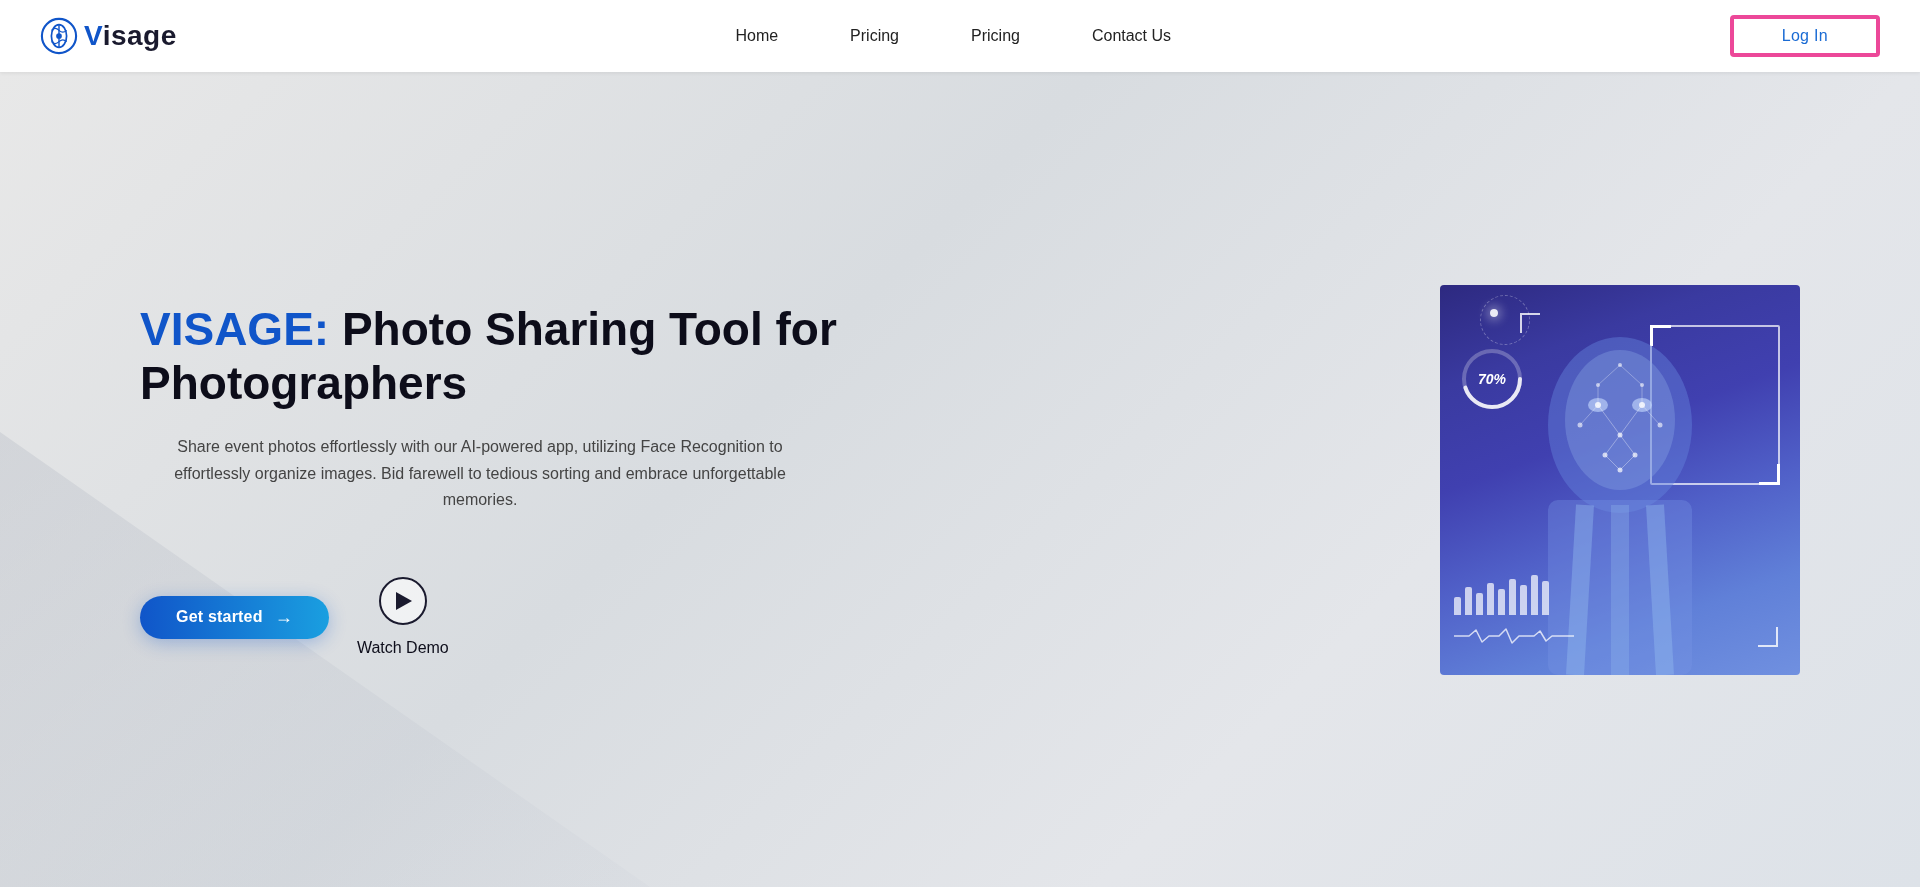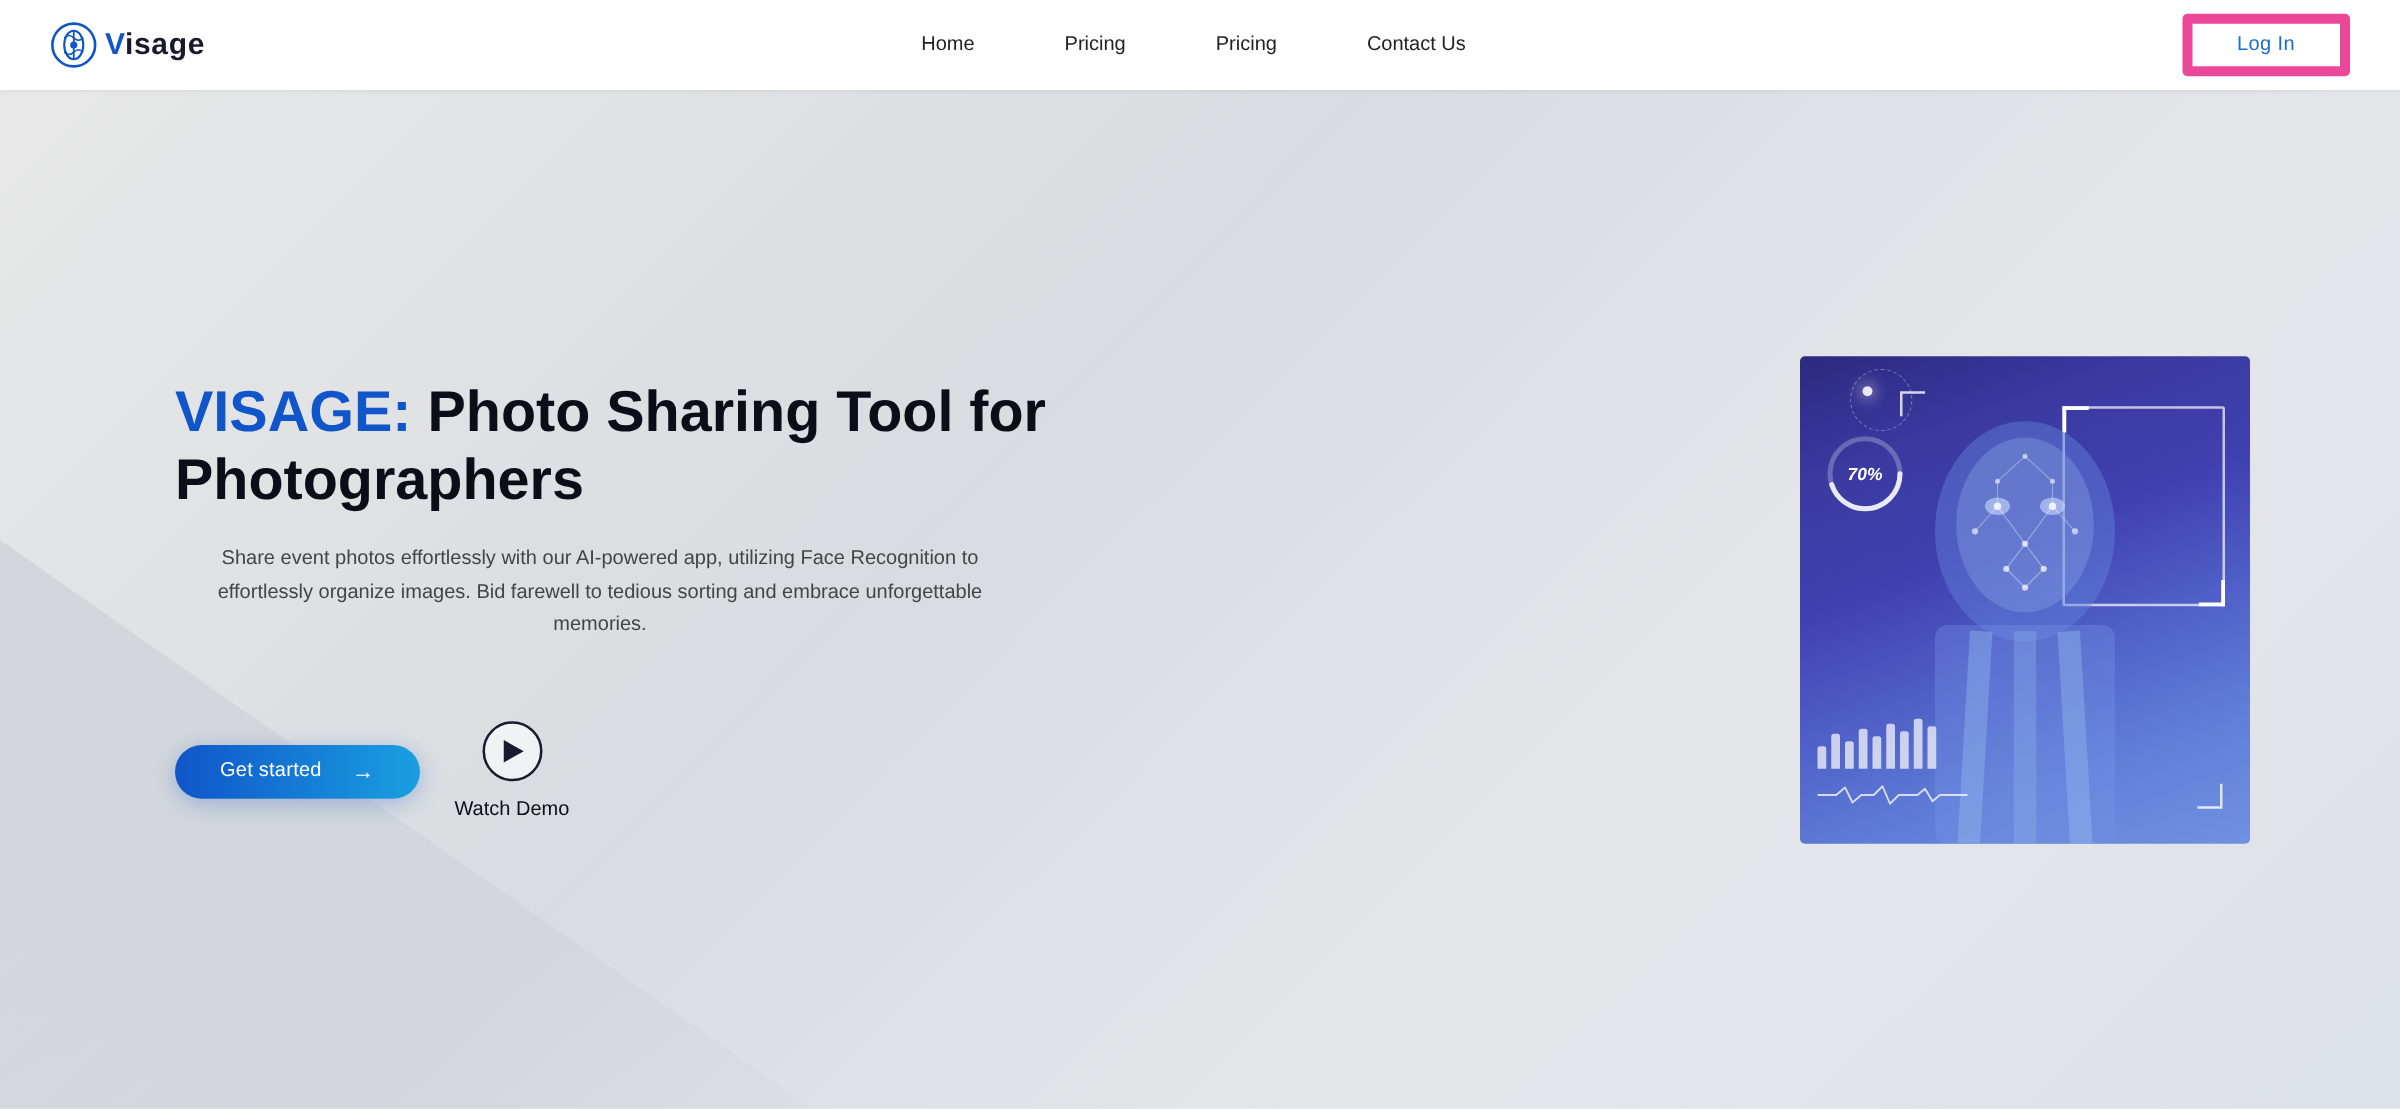--- a/index.html
+++ b/index.html
@@ -22,44 +22,44 @@
       display: flex;
       align-items: center;
       gap: 6px;
       text-decoration: none;
     }
     .logo-icon {
       width: 38px;
       height: 38px;
     }
     .logo-text {
-      font-size: 24px;
+      font-size: 28px;
       font-weight: 600;
       color: #1a1a2e;
       letter-spacing: 0.5px;
     }
     .navbar-links {
       display: flex;
       align-items: center;
       gap: 72px;
       list-style: none;
     }
     .navbar-links a {
       text-decoration: none;
       color: #222;
       font-size: 16px;
       font-weight: 400;
     }
     .login-btn {
-      border: 8px solid #ec4899;
+      border: 4px solid #ec4899;
       background: transparent;
       color: #1a6bd4;
       font-size: 16px;
       font-weight: 500;
-      padding: 8px 36px;
+      padding: 8px 48px;
       cursor: pointer;
       border-radius: 4px;
       letter-spacing: 0.3px;
     }
 
     
     .hero {
       margin-top: 72px;
       min-height: 815px;
       background: linear-gradient(135deg, #e8e8e8 0%, #d8dce0 40%, #e4e6ea 70%, #dde2e8 100%);
@@ -115,25 +115,25 @@
       gap: 28px;
     }
 
     .btn-get-started {
       background: linear-gradient(90deg, #1055c9 0%, #1a9fe0 100%);
       color: #fff;
       border: none;
       border-radius: 30px;
       padding: 11px 36px;
       font-size: 16px;
-      font-weight: 400;
+      font-weight: 700;
       cursor: pointer;
       display: flex;
       align-items: center;
-      gap: 24px;
+      gap: 12px;
       letter-spacing: 0.2px;
       box-shadow: 0 4px 18px rgba(16,85,201,0.3);
     }
     .btn-get-started .arrow {
       font-size: 18px;
     }
 
     .btn-watch-demo {
       display: flex;
       align-items: center;

